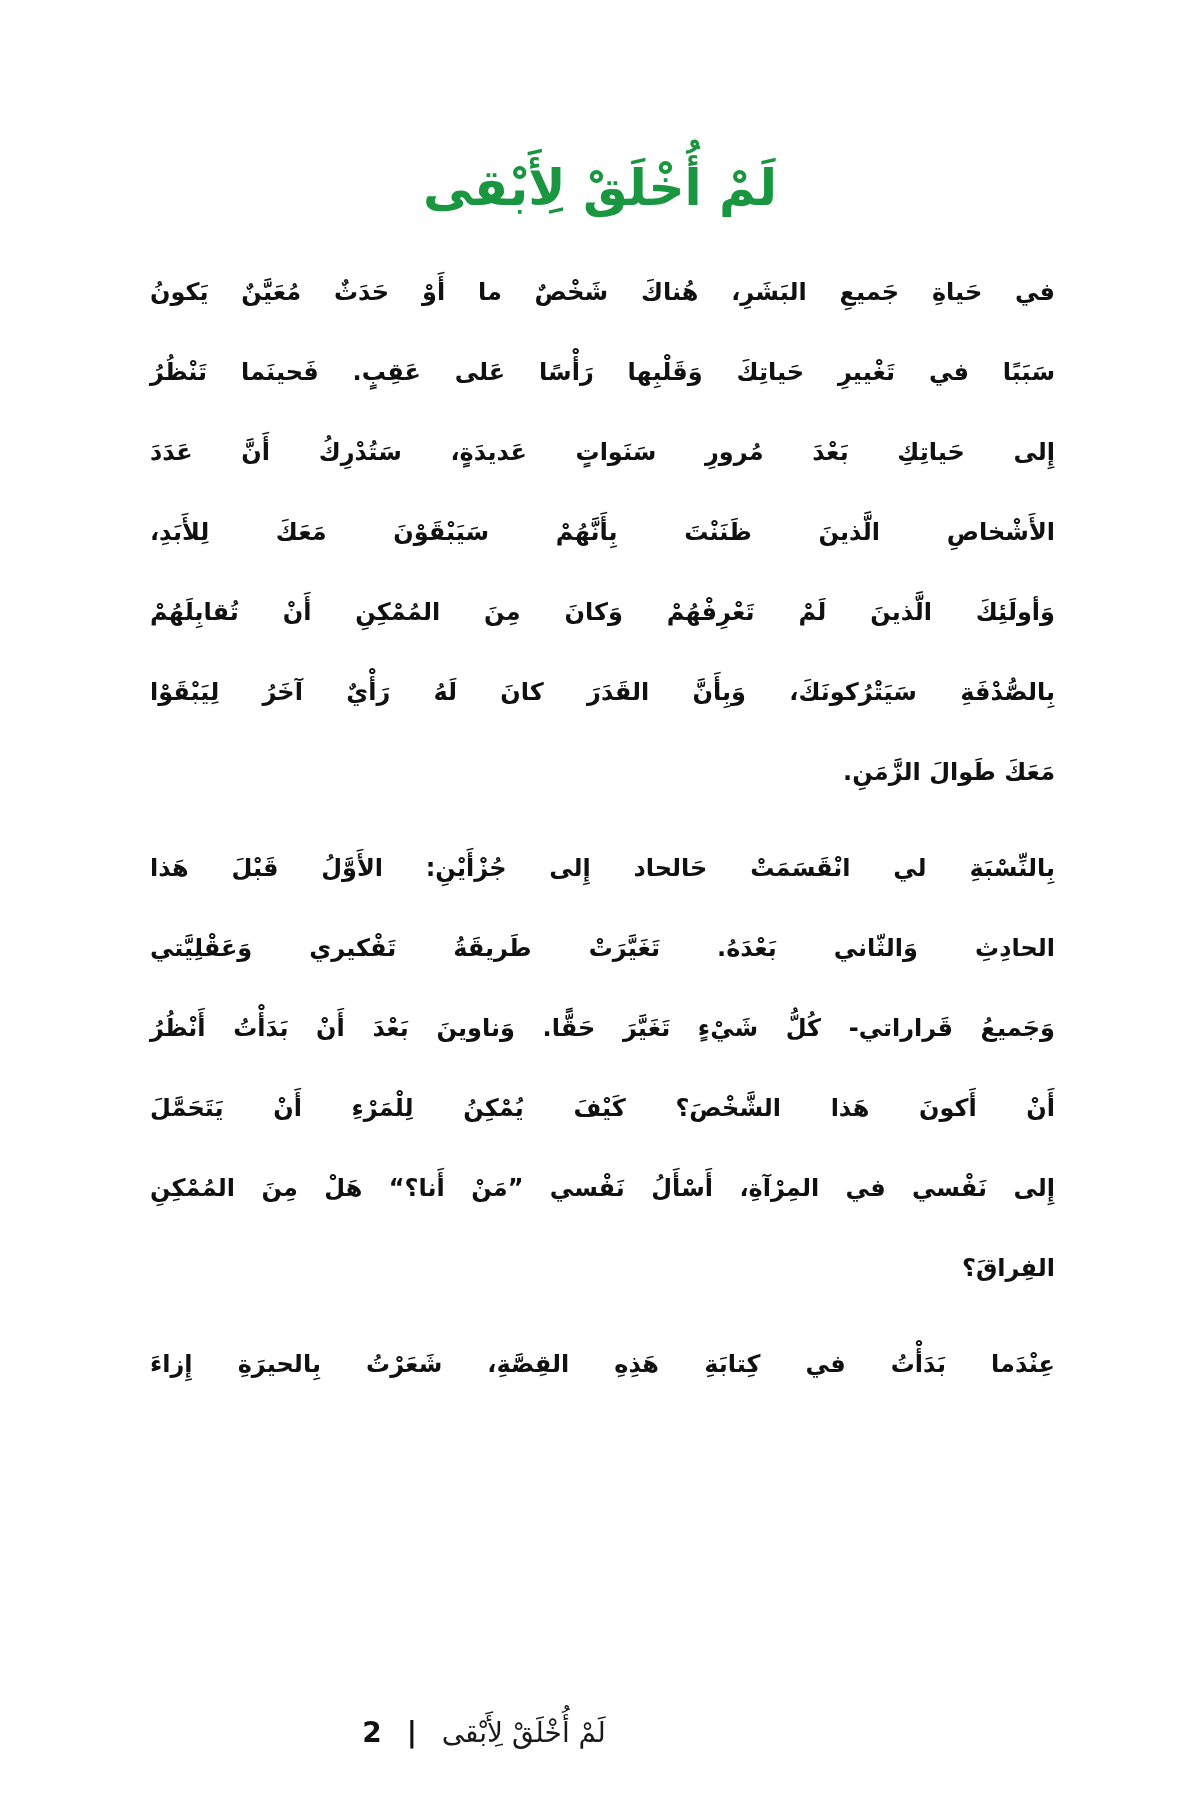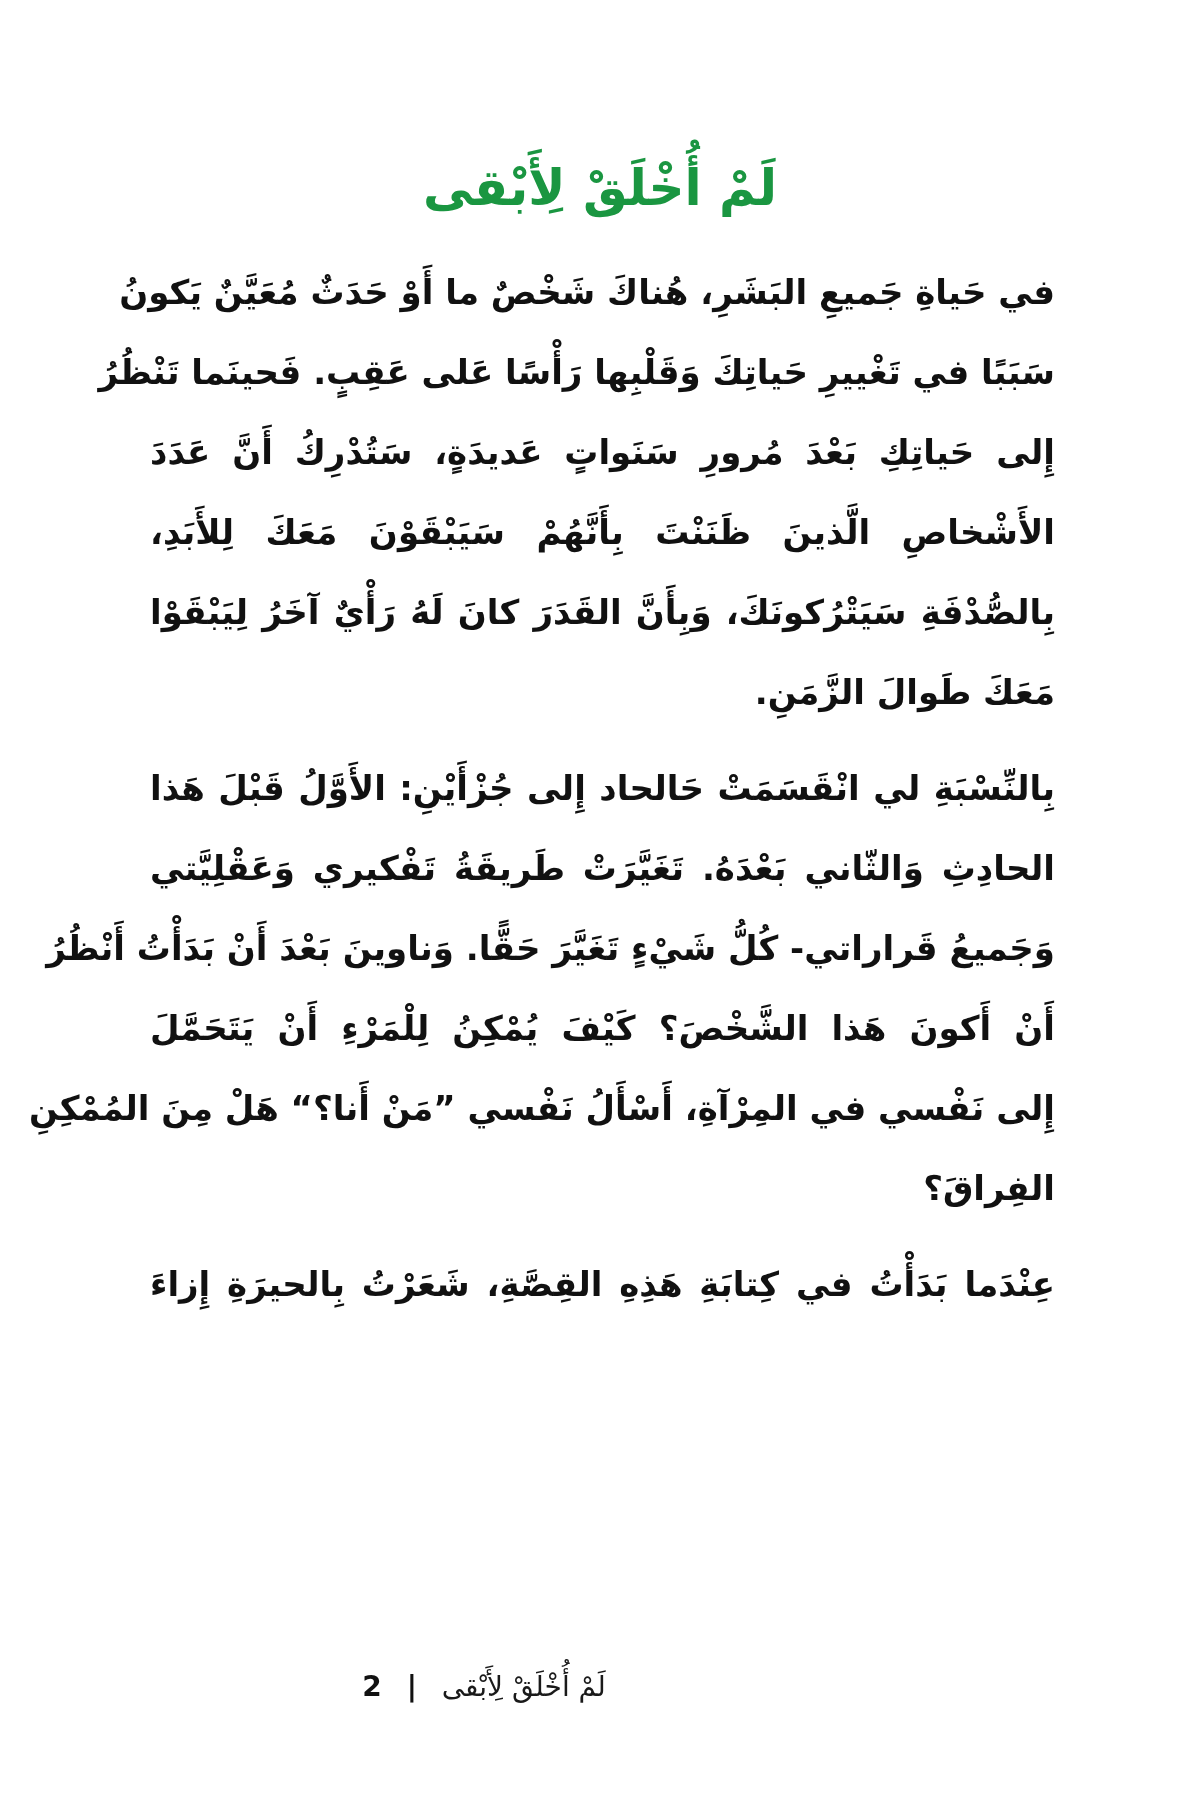--- a/index.html
+++ b/index.html
@@ -37,40 +37,40 @@
     }
     .body-text {
       position: absolute;
       top: 252px;
       left: 150px;
       width: 905px;
       direction: rtl;
     }
     .para {
       margin: 0 0 16px 0;
-      font-size: 34px;
+      font-size: 24px;
       font-weight: bold;
       line-height: 80px;
       text-align: justify;
       text-align-last: right;
       color: #111111;
     }
     .para .line {
       display: block;
       text-align: justify;
       text-align-last: justify;
       white-space: nowrap;
       height: 80px;
     }
     .para .line.last {
       text-align-last: right;
     }
     .footer {
       position: absolute;
-      top: 1662px;
+      top: 1708px;
       left: 0;
       width: 968px;
       text-align: center;
       direction: rtl;
       font-size: 28px;
       line-height: 50px;
     }
     .footer .footer-title {
       color: #1a1a1a;
       font-weight: normal;
@@ -92,20 +92,21 @@
 
   <h1 class="title">لَمْ أُخْلَقْ لِأَبْقى</h1>
 
   <div class="body-text">
 
     <p class="para">
       <span class="line">في حَياةِ جَميعِ البَشَرِ، هُناكَ شَخْصٌ ما أَوْ حَدَثٌ مُعَيَّنٌ يَكونُ</span>
       <span class="line">سَبَبًا في تَغْييرِ حَياتِكَ وَقَلْبِها رَأْسًا عَلى عَقِبٍ. فَحينَما تَنْظُرُ</span>
       <span class="line">إِلى حَياتِكِ بَعْدَ مُرورِ سَنَواتٍ عَديدَةٍ، سَتُدْرِكُ أَنَّ عَدَدَ</span>
       <span class="line">الأَشْخاصِ الَّذينَ ظَنَنْتَ بِأَنَّهُمْ سَيَبْقَوْنَ مَعَكَ لِلأَبَدِ،</span>
+      <span class="line">وَأولَئِكَ الَّذينَ لَمْ تَعْرِفْهُمْ وَكانَ مِنَ المُمْكِنِ أَنْ تُقابِلَهُمْ</span>
       <span class="line">بِالصُّدْفَةِ سَيَتْرُكونَكَ، وَبِأَنَّ القَدَرَ كانَ لَهُ رَأْيٌ آخَرُ لِيَبْقَوْا</span>
       <span class="line last">مَعَكَ طَوالَ الزَّمَنِ.</span>
     </p>
 
     <p class="para">
       <span class="line">بِالنِّسْبَةِ لي انْقَسَمَتْ حَالحاد إِلى جُزْأَيْنِ: الأَوَّلُ قَبْلَ هَذا</span>
       <span class="line">الحادِثِ وَالثّاني بَعْدَهُ. تَغَيَّرَتْ طَريقَةُ تَفْكيري وَعَقْلِيَّتي</span>
       <span class="line">وَجَميعُ قَراراتي- كُلُّ شَيْءٍ تَغَيَّرَ حَقًّا. وَناوينَ بَعْدَ أَنْ بَدَأْتُ أَنْظُرُ</span>
       <span class="line">أَنْ أَكونَ هَذا الشَّخْصَ؟ كَيْفَ يُمْكِنُ لِلْمَرْءِ أَنْ يَتَحَمَّلَ</span>
       <span class="line">إِلى نَفْسي في المِرْآةِ، أَسْأَلُ نَفْسي ”مَنْ أَنا؟“ هَلْ مِنَ المُمْكِنِ</span>

